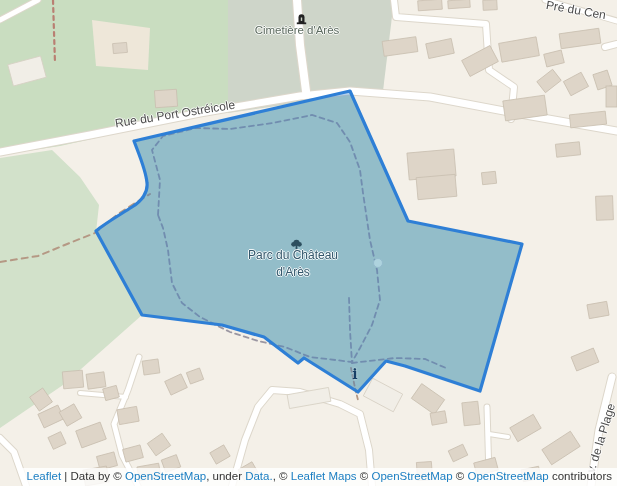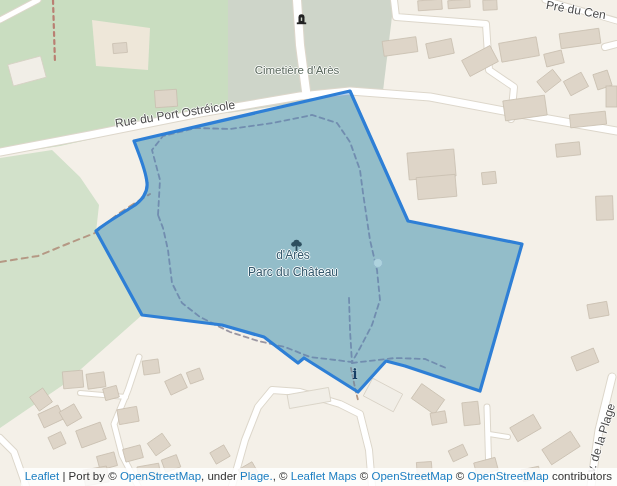--- a/index.html
+++ b/index.html
@@ -138,36 +138,36 @@
       <circle cx="378" cy="263" r="4.5" fill="#aed3de" stroke="#95bccd" stroke-width="1"></circle>
     </svg>
 
   <span class="icon" style="left:296px;top:13px;">
     <svg width="11" height="12" viewBox="0 0 11 12">
       <path d="M2.5,10 V4.2 a3,3 0 0 1 6,0 V10 Z" fill="#222"></path>
       <rect x="0.8" y="9.4" width="9.4" height="1.8" fill="#222"></rect>
       <rect x="4.8" y="4.5" width="1.4" height="3.4" fill="#ced5c9"></rect>
     </svg>
   </span>
-  <div class="map-label cemetery-label" style="left:297px;top:30px;margin-top:40px;">Cimetière d'Arès</div>
+  <div class="map-label cemetery-label" style="left:297px;top:30px;">Cimetière d'Arès</div>
 
   <span class="icon" style="left:290px;top:238px;">
     <svg width="13" height="15" viewBox="0 0 13 15">
       <circle cx="6.5" cy="4.8" r="3.1" fill="#2d4f5f"></circle>
       <circle cx="3.6" cy="6.3" r="2.4" fill="#2d4f5f"></circle>
       <circle cx="9.4" cy="6.3" r="2.4" fill="#2d4f5f"></circle>
       <rect x="5.6" y="7.5" width="1.8" height="6" fill="#2d4f5f"></rect>
     </svg>
   </span>
   <div class="map-label park-label" style="left:293px;top:264px;">
+    <div>Parc du Château</div>
     <div>d'Arès</div>
-    <div>Parc du Château</div>
   </div>
 
   <div class="info-marker" style="left:355px;top:374px;">i</div>
 
   <div class="map-label road-label rue-label" style="left:175px;top:114px;">Rue du Port Ostréicole</div>
   <div class="map-label road-label pre-label" style="left:576px;top:10px;">Pré du Cen</div>
   <div class="map-label road-label plage-label" style="left:601px;top:438px;">v. de la Plage</div>
 
-  <div class="attribution"><a href="#">Leaflet</a><span> | Port by © </span><a href="#">OpenStreetMap</a><span>, under </span><a href="#">Plage.</a><span>, © </span><a href="#">Leaflet Maps</a><span> © </span><a href="#">OpenStreetMap</a><span> © </span><a href="#">OpenStreetMap</a><span> contributors</span></div>
+  <div class="attribution"><a href="#">Leaflet</a><span> | Data by © </span><a href="#">OpenStreetMap</a><span>, under </span><a href="#">Data.</a><span>, © </span><a href="#">Leaflet Maps</a><span> © </span><a href="#">OpenStreetMap</a><span> © </span><a href="#">OpenStreetMap</a><span> contributors</span></div>
 
 </div>
 
 </body></html>

